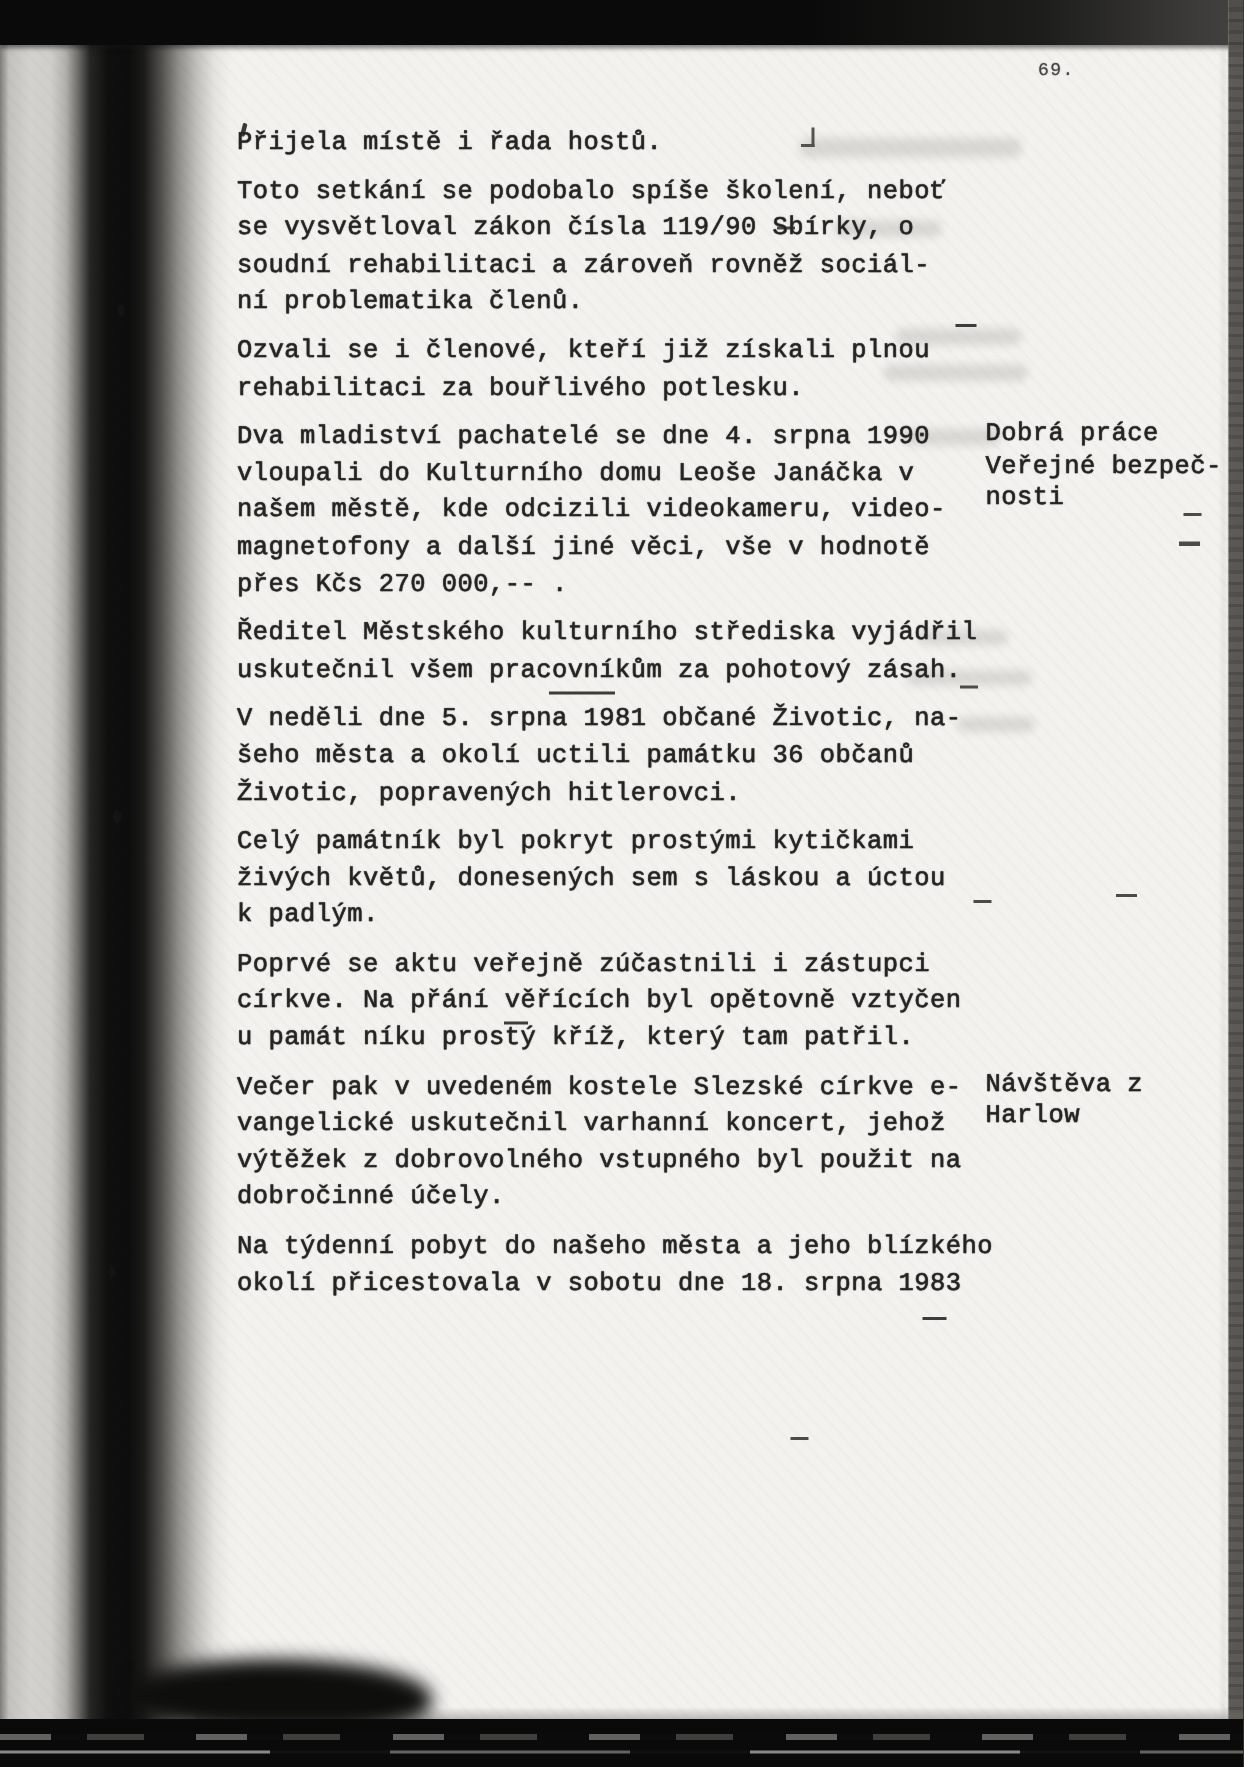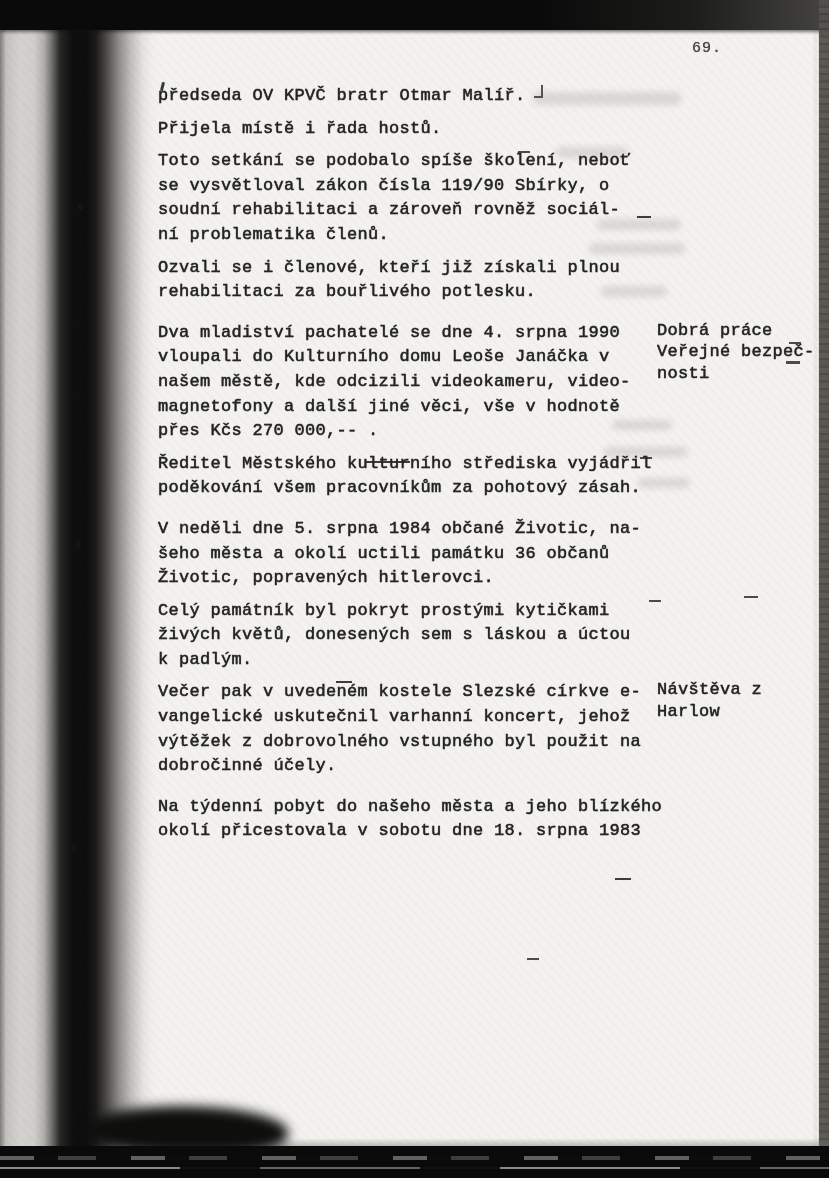--- a/index.html
+++ b/index.html
@@ -36,27 +36,27 @@
     background:
       repeating-linear-gradient(180deg,#96948f 0 5px,#85837e 5px 8px,#9d9b96 8px 13px,#7d7b76 13px 15px),
       #8e8c88;
     background-blend-mode:multiply;}
   
   .speck{position:absolute;background:#141413;border-radius:50%;filter:blur(.4px);}
   .speck.s1{left:78px;top:203px;width:5px;height:8px;}
   .speck.s2{left:75px;top:540px;width:6px;height:9px;}
   .speck.s3{left:72px;top:844px;width:5px;height:8px;}
   
-  .page-number{position:absolute;left:692px;top:40px;font-size:15px;color:#454543;
+  .page-number{position:absolute;left:692px;top:40px;font-size:12px;color:#454543;
     letter-spacing:1px;text-shadow:0 0 .8px rgba(40,40,40,.7);}
   
   .text-col{position:absolute;left:158px;top:84px;width:522px;color:#232322;font-size:17px;
     -webkit-text-stroke:.35px #2e2e2c;text-shadow:0 0 .9px rgba(25,25,25,.8);}
   .para{position:relative;margin:0 0 8px 0;}
-  .para.big-gap{margin-top:16px;}
+  .para.big-gap{}
   .para-text{display:block;white-space:pre-line;line-height:24.6px;letter-spacing:.3px;}
   .margin-note{position:absolute;left:499px;top:-1px;width:175px;white-space:pre-line;
     line-height:21.5px;letter-spacing:.3px;}
   
   .ghost{position:absolute;background:#b5b3ae;opacity:.42;filter:blur(3px);border-radius:5px;}
   .g1{left:533px;top:92px;width:148px;height:13px;}
   .g2{left:556px;top:147px;width:72px;height:11px;}
   .g3{left:597px;top:219px;width:84px;height:11px;}
   .g4{left:589px;top:243px;width:96px;height:11px;}
   .g5{left:601px;top:286px;width:66px;height:11px;}
@@ -115,23 +115,20 @@
   <div class="dash d6"></div>
   <div class="underline-mark u1"></div>
   <div class="underline-mark u2"></div>
   <div class="underline-mark u3"></div>
   <div class="underline-mark u4"></div>
   <div class="corner-mark"></div>
   <div class="tick"></div>
 
   <div class="text-col">
 
-    <div class="para">
-      <span class="para-text">předseda OV KPVČ bratr Otmar Malíř.</span>
-    </div>
 
     <div class="para">
       <span class="para-text">Přijela místě i řada hostů.</span>
     </div>
 
     <div class="para">
       <span class="para-text">Toto setkání se podobalo spíše školení, neboť
 se vysvětloval zákon čísla 119/90 Sbírky, o
 soudní rehabilitaci a zároveň rovněž sociál-
 ní problematika členů.</span>
@@ -149,35 +146,40 @@
 magnetofony a další jiné věci, vše v hodnotě
 přes Kčs  270 000,-- .</span>
       <span class="margin-note">Dobrá práce
 Veřejné bezpeč-
 nosti</span>
     </div>
 
 
     <div class="para">
       <span class="para-text">Ředitel Městského kulturního střediska vyjádřil
-poděkování všem pracovníkům za pohotový zásah.</span>
+uskutečnil všem pracovníkům za pohotový zásah.</span>
     </div>
 
     <div class="para big-gap">
-      <span class="para-text">V neděli dne 5. srpna 1984 občané Životic, na-
+      <span class="para-text">V neděli dne 5. srpna 1981 občané Životic, na-
 šeho města a okolí uctili památku 36 občanů
 Životic, popravených hitlerovci.</span>
     </div>
 
     <div class="para">
       <span class="para-text">Celý památník byl pokryt prostými kytičkami
 živých květů, donesených sem s láskou a úctou
 k padlým.</span>
     </div>
 
+    <div class="para">
+      <span class="para-text">Poprvé se aktu veřejně zúčastnili i zástupci
+církve. Na přání věřících byl opětovně vztyčen
+u památ níku prostý kříž, který tam patřil.</span>
+    </div>
 
 
     <div class="para">
       <span class="para-text">Večer pak v uvedeném kostele Slezské církve e-
 vangelické uskutečnil varhanní koncert, jehož
 výtěžek z dobrovolného vstupného byl použit na
 dobročinné účely.</span>
       <span class="margin-note">Návštěva z
 Harlow</span>
     </div>

